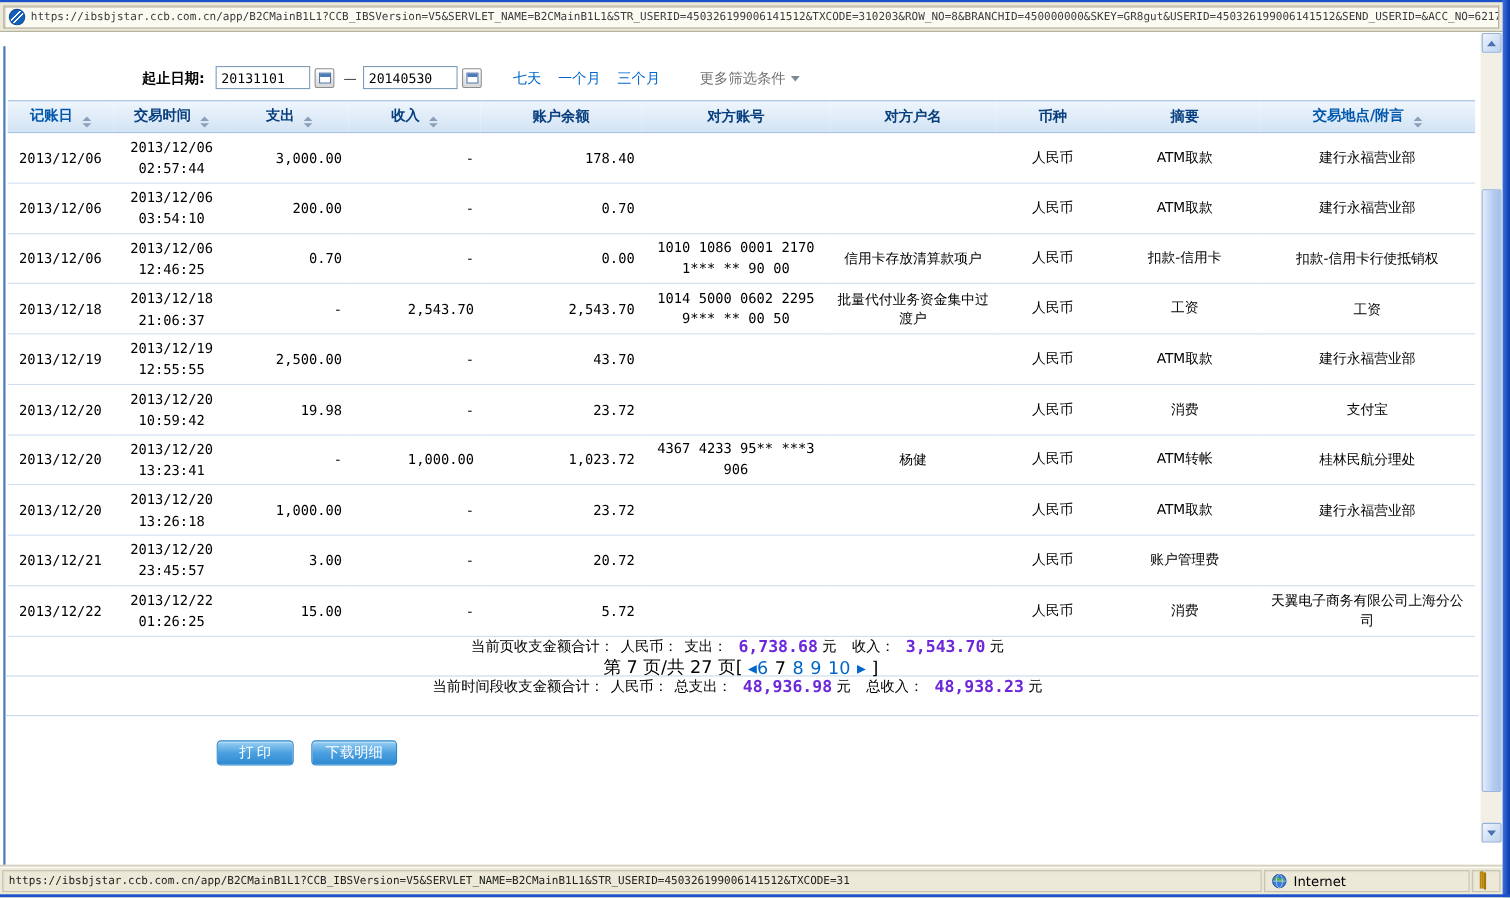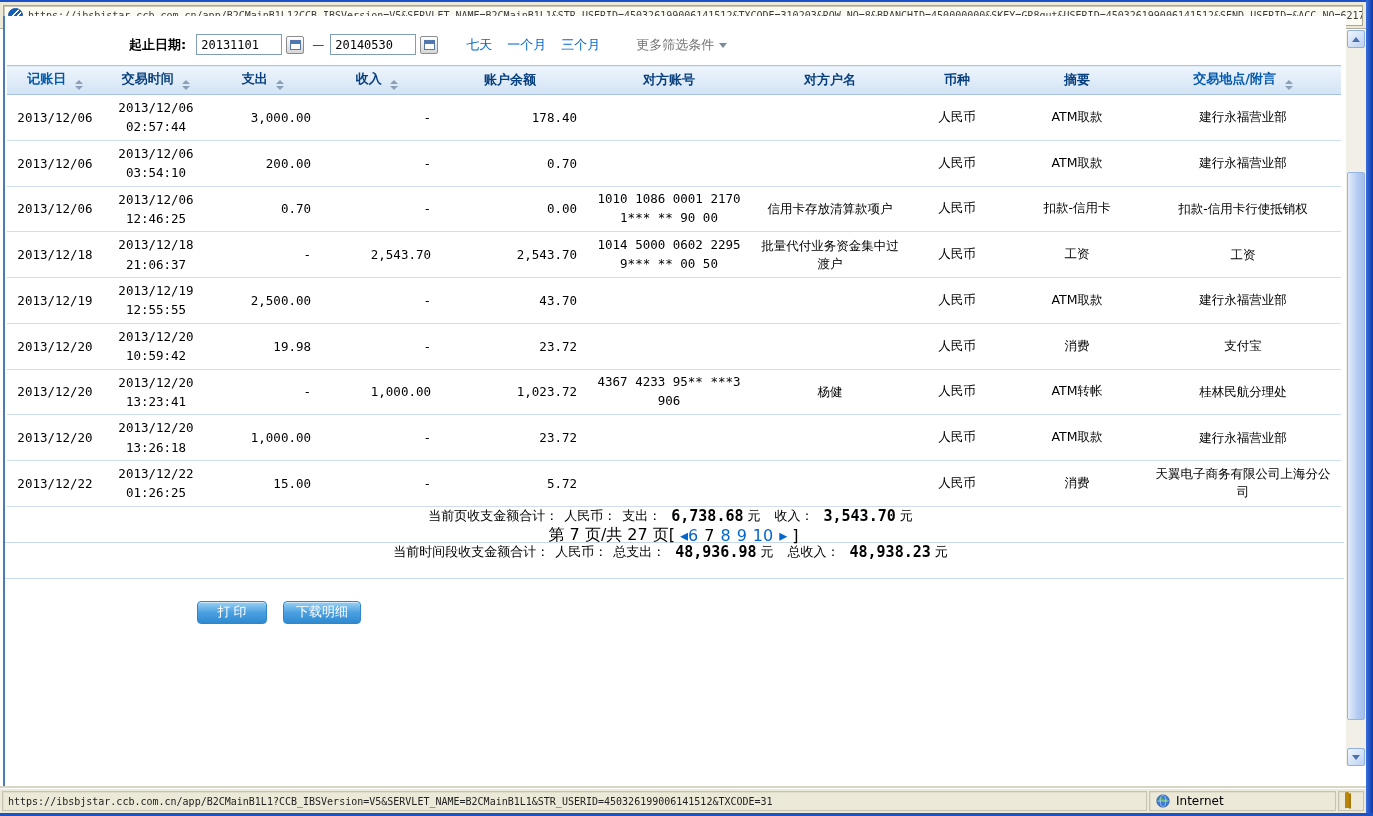--- a/index.html
+++ b/index.html
@@ -48,21 +48,21 @@
   .scroll-btn.up { top:0; } .scroll-btn.down { bottom:0; }
   .arr-up   { width:0; height:0; border-left:4px solid transparent; border-right:4px solid transparent; border-bottom:5px solid #4d6fae; }
   .arr-down { width:0; height:0; border-left:4px solid transparent; border-right:4px solid transparent; border-top:5px solid #4d6fae; }
   .scroll-thumb {
     position:absolute; left:1px; top:142px; width:18px; height:548px;
     background:linear-gradient(90deg,#e2ecfc,#b3cbf1 60%,#a5bfec); border:1px solid #98b4e2; border-radius:2px;
   }
 
   
   .content {
-    position:absolute; top:16px; left:0; width:1343px; bottom:28px;
+    position:absolute; top:42px; left:0; width:1343px; bottom:28px;
     background:#fff; border-left:2px solid #4a7ab8; margin-left:3px;
     overflow:hidden;
   }
 
   .filter-row { margin:18px 0 0 124px; display:flex; align-items:center; }
   .filter-label { font-weight:bold; font-size:13px; margin-right:10px; }
   .date-input {
     width:86px; height:21px; border:1px solid #7f9db9; background:#fff;
     font-family:"DejaVu Sans Mono","Liberation Mono",monospace; font-size:12px; padding:1px 4px; color:#000;
   }
@@ -118,21 +118,21 @@
 
   
   .summary-row {
     display:flex; align-items:center; justify-content:space-between;
     height:36px; padding:0 10px 0 8px; font-size:13px; border-bottom:1px solid #c9d9ec;
     margin-right:2px;
     flex-direction:column;
   }
   .summary-left { display:flex; align-items:center; white-space:nowrap; }
   .summary-left .seg { margin-right:6px; }
-  .amt { color:#000000; font-weight:bold; font-size:15px; font-family:"DejaVu Sans Mono","Liberation Mono",monospace; margin:0 4px; }
+  .amt { color:#6d28d9; font-weight:bold; font-size:15px; font-family:"DejaVu Sans Mono","Liberation Mono",monospace; margin:0 4px; }
   .pagination { display:flex; align-items:center; gap:4px; font-size:16px; white-space:nowrap;justify-content:space-between; }
   .pagination .pg-link { color:#0066cc; text-decoration:none; cursor:pointer; margin:0 1px; }
   .pagination .pg-current { color:#000; margin:0 1px; }
 
   .footer-btn-row { margin:22px 0 0 192px; display:flex; gap:16px; }
 
   
   .status-bar {
     position:absolute; left:0; right:7px; bottom:3px; height:25px;
     background:#ece9d8; border-top:1px solid #fff;
@@ -359,20 +359,35 @@
         <td class="num">1,000.00</td>
         <td class="num">-</td>
         <td class="num">23.72</td>
         <td class="c acct"></td>
         <td class="c wrap"></td>
         <td class="c">人民币</td>
         <td class="c">ATM取款</td>
         <td class="c wrap">建行永福营业部</td>
       </tr>
           <tr>
+        <td class="dt">2013/12/21</td>
+        <td class="dt time-cell">
+          <div>2013/12/20</div>
+          <div>23:45:57</div>
+        </td>
+        <td class="num">3.00</td>
+        <td class="num">-</td>
+        <td class="num">20.72</td>
+        <td class="c acct"></td>
+        <td class="c wrap"></td>
+        <td class="c">人民币</td>
+        <td class="c">账户管理费</td>
+        <td class="c wrap"></td>
+      </tr>
+          <tr>
         <td class="dt">2013/12/22</td>
         <td class="dt time-cell">
           <div>2013/12/22</div>
           <div>01:26:25</div>
         </td>
         <td class="num">15.00</td>
         <td class="num">-</td>
         <td class="num">5.72</td>
         <td class="c acct"></td>
         <td class="c wrap"></td>

